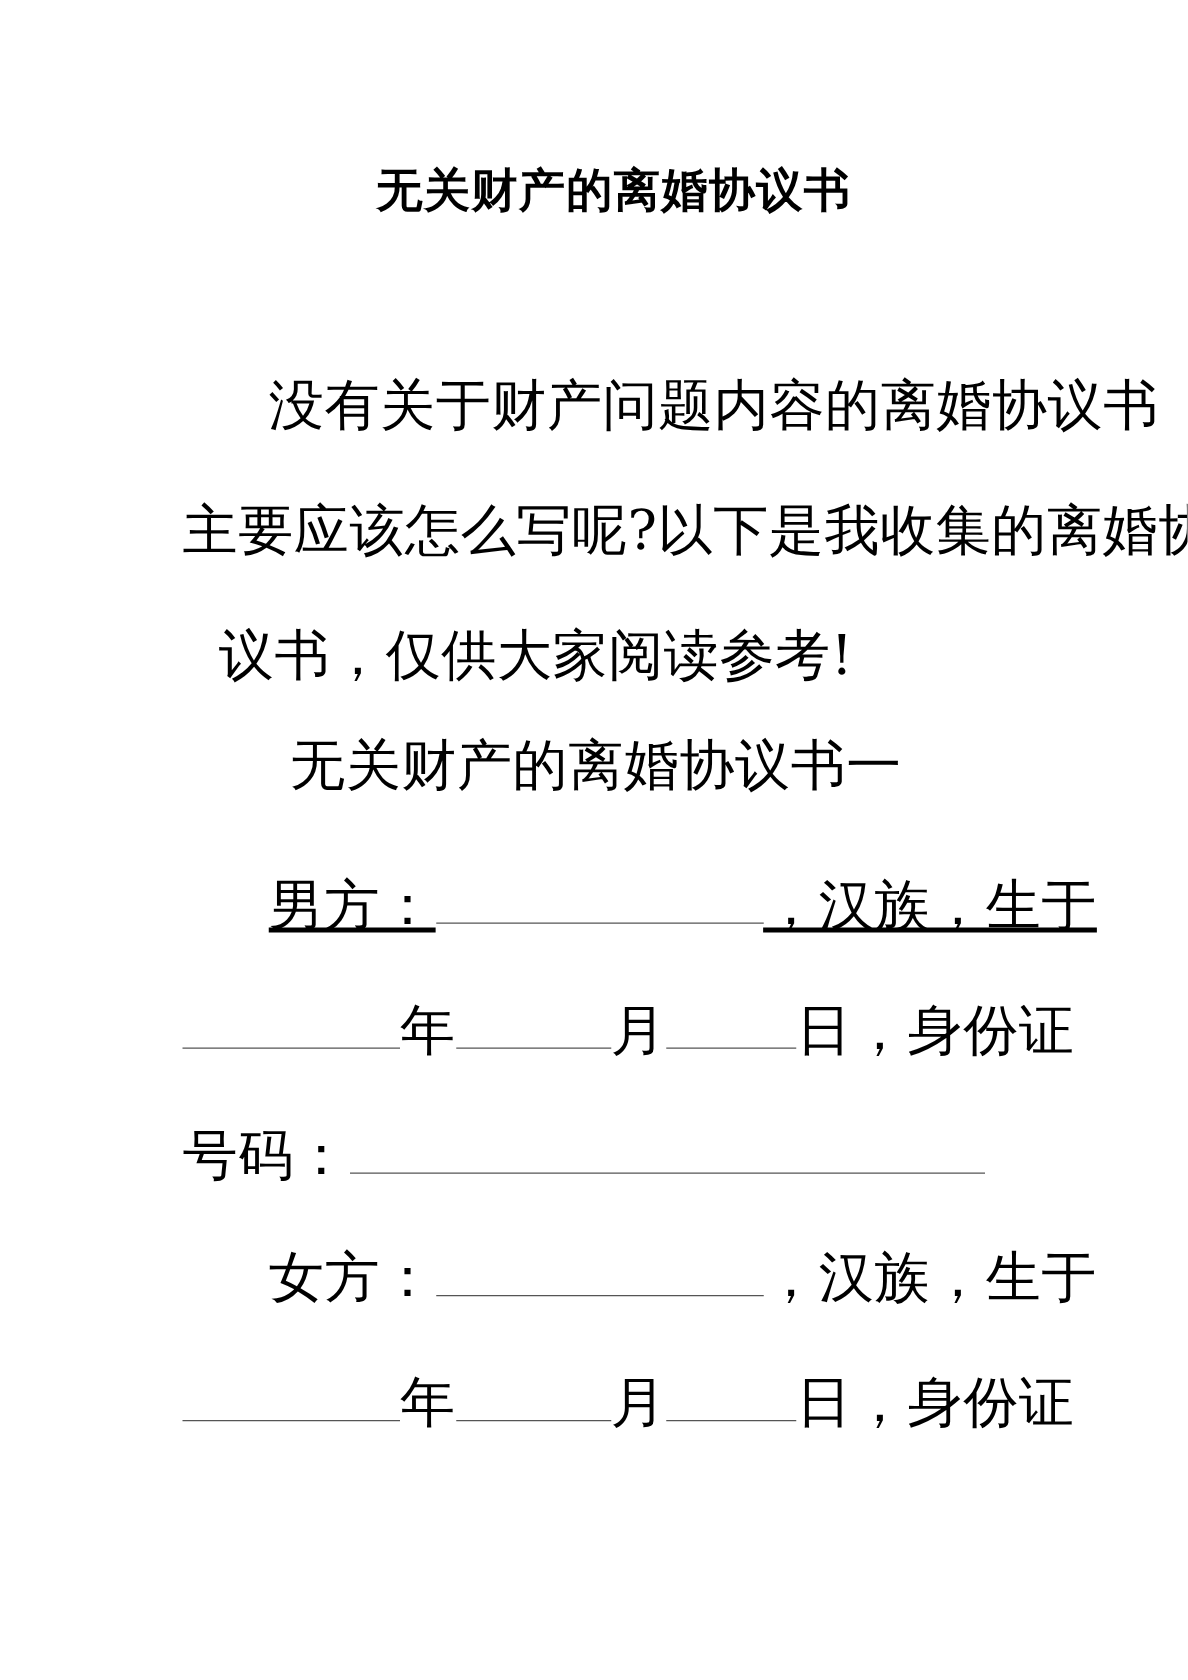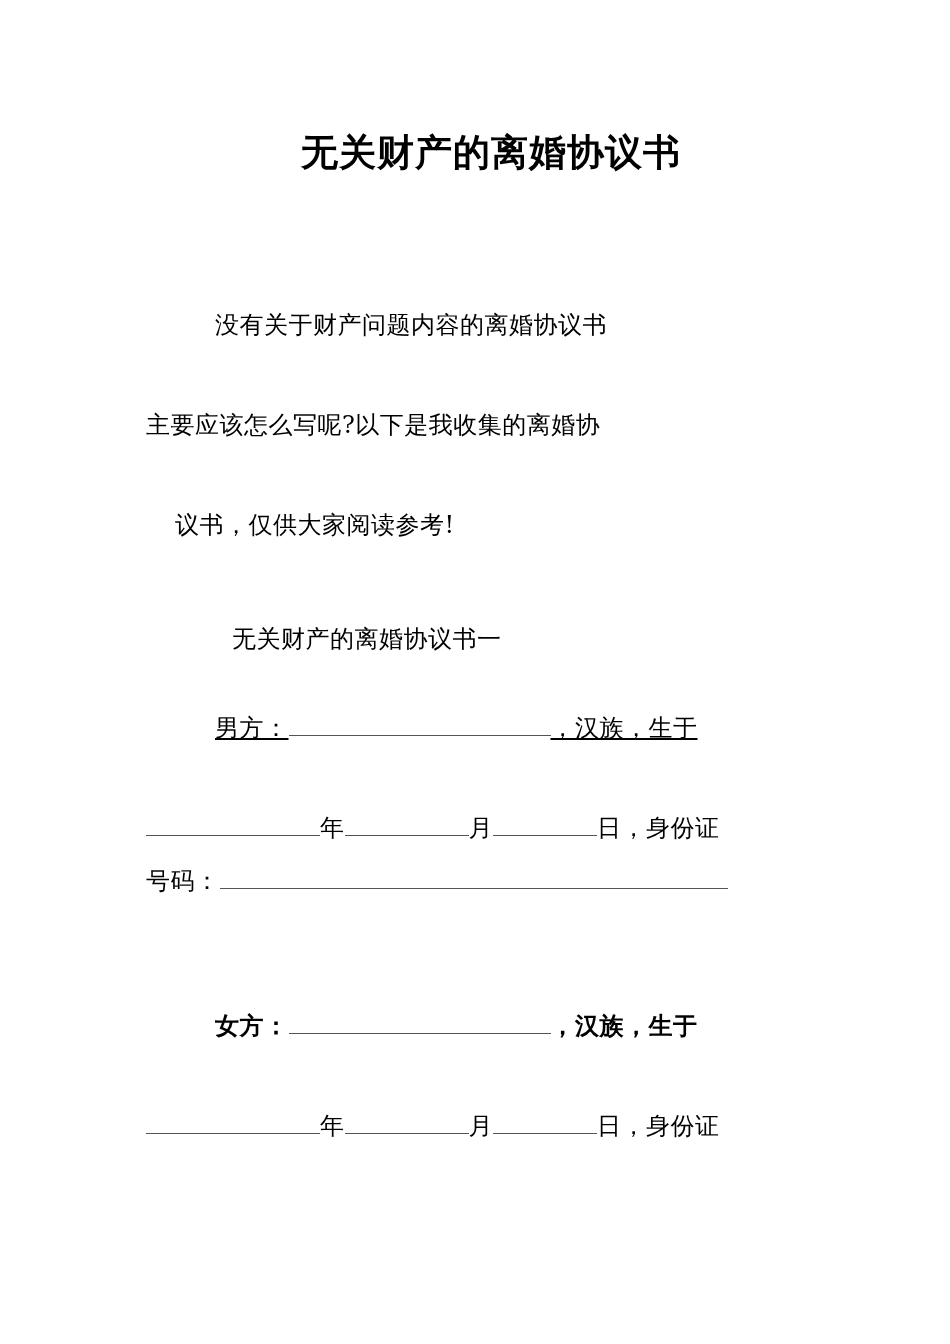--- a/index.html
+++ b/index.html
@@ -1,43 +1,43 @@
 <!DOCTYPE html>
 <html><head>
 <meta charset="utf-8">
 <style>
   html, body { margin:0; padding:0; background:#ffffff; }
   body { width:950px; height:1344px; position:relative; overflow:hidden;
          font-family:"DejaVu Serif","Liberation Serif",serif; color:#000; }
   .title { position:absolute; left:16px; width:950px; top:128px; text-align:center;
            font-size:37px; font-weight:bold; font-family:"DejaVu Sans","Liberation Sans",sans-serif; letter-spacing:1px; }
-  .line { position:absolute; font-size:24px; line-height:40px; white-space:nowrap; letter-spacing:0.5px; }
+  .line { position:absolute; font-size:44px; line-height:40px; white-space:nowrap; letter-spacing:0.5px; }
   .blank { display:inline-block; border-bottom:1.5px solid #555; height:30px; vertical-align:baseline; }
 </style>
 </head>
 <body>
 
 <div>
   <div class="title">无关财产的离婚协议书</div>
 
   <div class="line" style="left:215px;top:305px;">没有关于财产问题内容的离婚协议书</div>
   <div class="line" style="left:146px;top:405px;">主要应该怎么写呢?以下是我收集的离婚协</div>
   <div class="line" style="left:146px;top:505px;margin-left:29px;">议书，仅供大家阅读参考!</div>
 
-  <div class="line" style="left:232px;top:619px;">无关财产的离婚协议书一</div>
+  <div class="line" style="left:232px;top:593px;">无关财产的离婚协议书一</div>
 
   <div class="line" style="left:215px;top:705px;text-decoration:underline;">
     <span>男方：</span><span class="blank" style="width:262px"></span><span>，汉族，生于</span>
   </div>
   <div class="line" style="left:146px;top:805px;">
     <span class="blank" style="width:174px"></span><span>年</span><span class="blank" style="width:124px"></span><span>月</span><span class="blank" style="width:104px"></span><span>日，身份证</span>
   </div>
-  <div class="line" style="left:146px;top:858px;">
+  <div class="line" style="left:146px;top:905px;">
     <span>号码：</span><span class="blank" style="width:508px"></span>
   </div>
 
-  <div class="line" style="left:215px;top:1003px;font-weight:bold;">
+  <div class="line" style="left:215px;top:1003px;">
     <span>女方：</span><span class="blank" style="width:262px"></span><span>，汉族，生于</span>
   </div>
   <div class="line" style="left:146px;top:1103px;">
     <span class="blank" style="width:174px"></span><span>年</span><span class="blank" style="width:124px"></span><span>月</span><span class="blank" style="width:104px"></span><span>日，身份证</span>
   </div>
 </div>
 
 </body></html>

